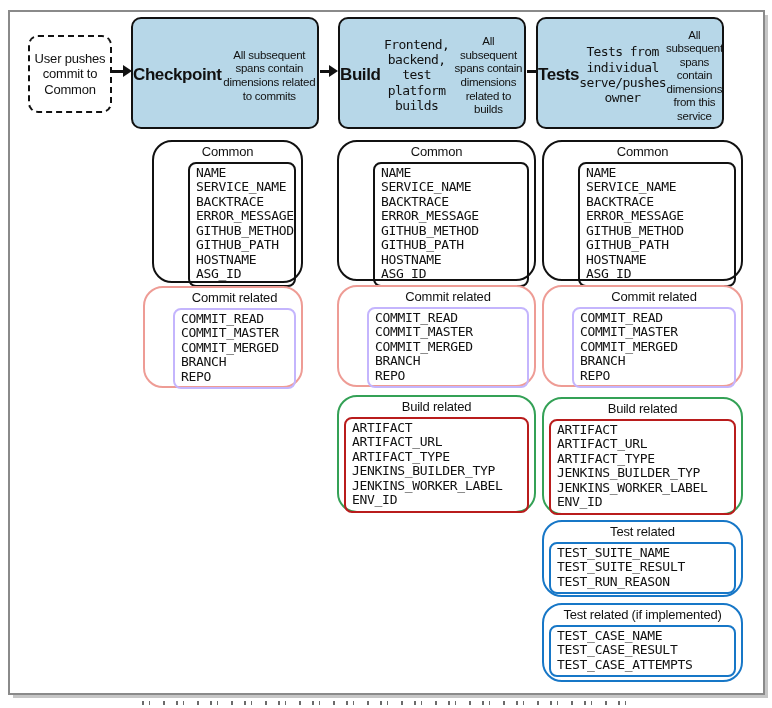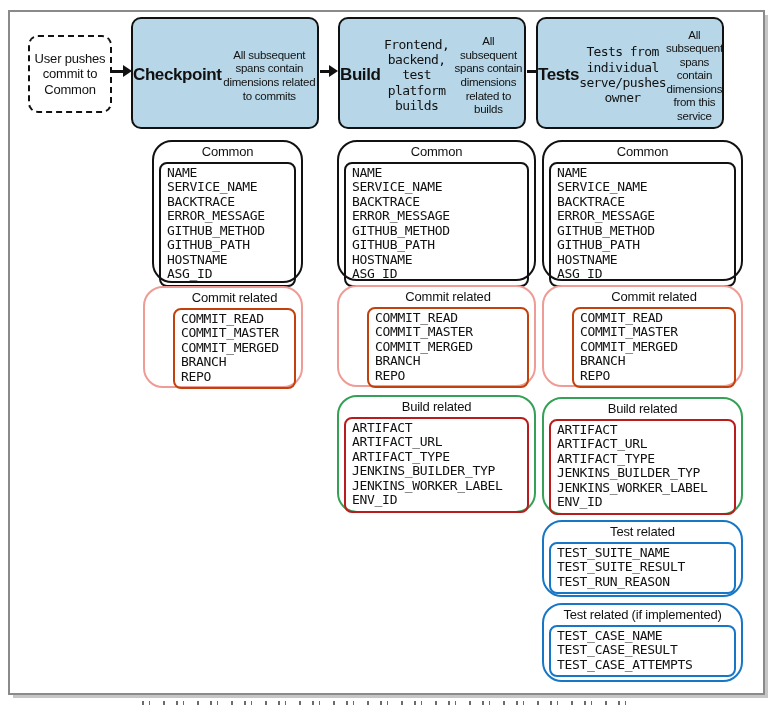--- a/index.html
+++ b/index.html
@@ -58,23 +58,23 @@
   .attr-box .attr-title {
     text-align:center; font-size:13px; letter-spacing:-0.2px;
     padding:1px 0 2px; line-height:1.2;
   }
   .attr-box .attr-list {
     flex:1; border-radius:8px; padding:2px 6px 3px;
     font-family:"DejaVu Sans Mono", monospace; font-size:13px;
     line-height:1.12; white-space:pre-line; letter-spacing:-0.3px;
   }
   .attr-box.c-common { border:2.5px solid #111; }
-  .attr-box.c-common .attr-list { border:2.5px solid #111; }
+  .attr-box.c-common .attr-list { border:2.5px solid #111;margin-left:29px; }
   .attr-box.c-commit { border:2px solid #ee9c95;padding-left:28px; }
-  .attr-box.c-commit .attr-list { border:2px solid #c2410c; }
+  .attr-box.c-commit .attr-list { border:2px solid #c4b5fd; }
   .attr-box.c-build { border:2px solid #34a156; }
   .attr-box.c-build .attr-list { border:2px solid #b91c1c; }
   .attr-box.c-test { border:2.5px solid #1777c7; }
   .attr-box.c-test .attr-list { border:2.5px solid #1777c7; }
   
   .caption-clip {
     position:absolute; left:142px; top:701px; width:488px; height:4px;
     background:repeating-linear-gradient(90deg,
       #3a3a3a 0 2px, transparent 2px 7px, #3a3a3a 7px 8px, transparent 8px 16px,
       transparent 16px 21px, #3a3a3a 21px 23px, transparent 23px 34px);

